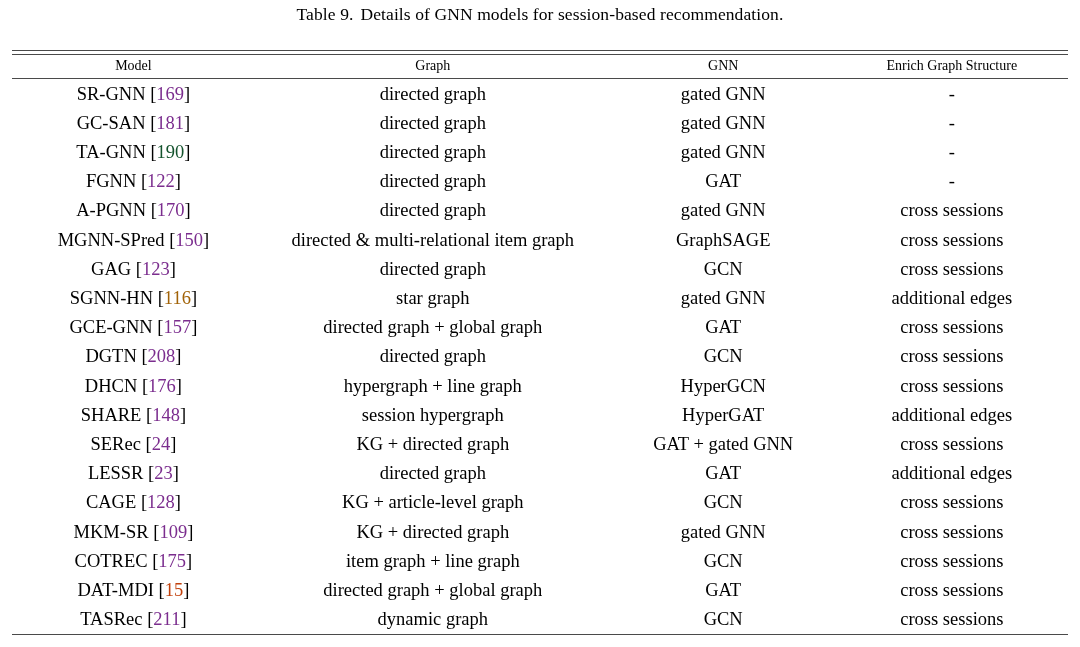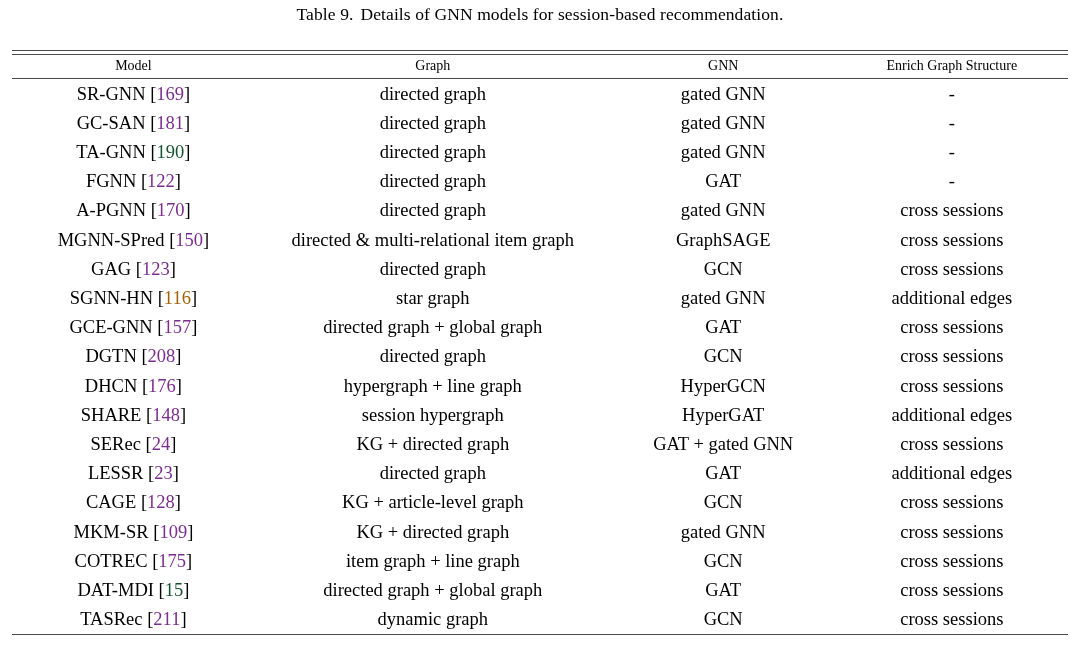--- a/index.html
+++ b/index.html
@@ -210,21 +210,21 @@
             <td>gated GNN</td>
             <td>cross sessions</td>
           </tr>
           <tr>
             <td><span>COTREC</span> <span class="cite"><span class="br">[</span><span class="num" style="color: rgb(123, 45, 142);">175</span><span class="br">]</span></span></td>
             <td>item graph + line graph</td>
             <td>GCN</td>
             <td>cross sessions</td>
           </tr>
           <tr>
-            <td><span>DAT-MDI</span> <span class="cite"><span class="br">[</span><span class="num" style="color: #14532d;">15</span><span class="br">]</span></span></td>
+            <td><span>DAT-MDI</span> <span class="cite"><span class="br">[</span><span class="num" style="color: #c2410c;">15</span><span class="br">]</span></span></td>
             <td>directed graph + global graph</td>
             <td>GAT</td>
             <td>cross sessions</td>
           </tr>
           <tr>
             <td><span>TASRec</span> <span class="cite"><span class="br">[</span><span class="num" style="color: rgb(123, 45, 142);">211</span><span class="br">]</span></span></td>
             <td>dynamic graph</td>
             <td>GCN</td>
             <td>cross sessions</td>
           </tr>

